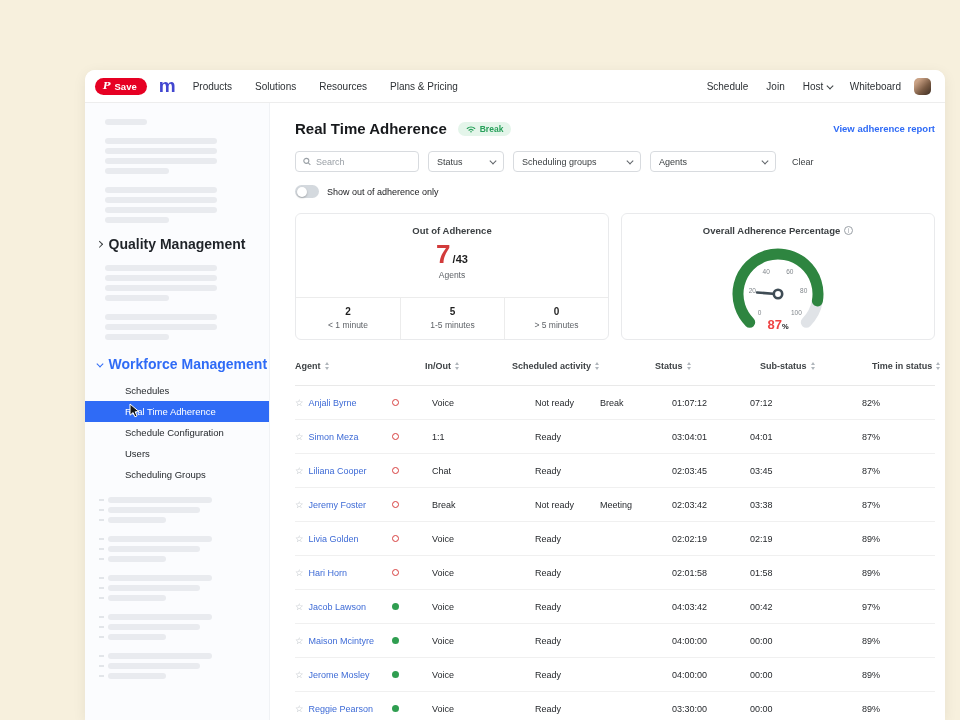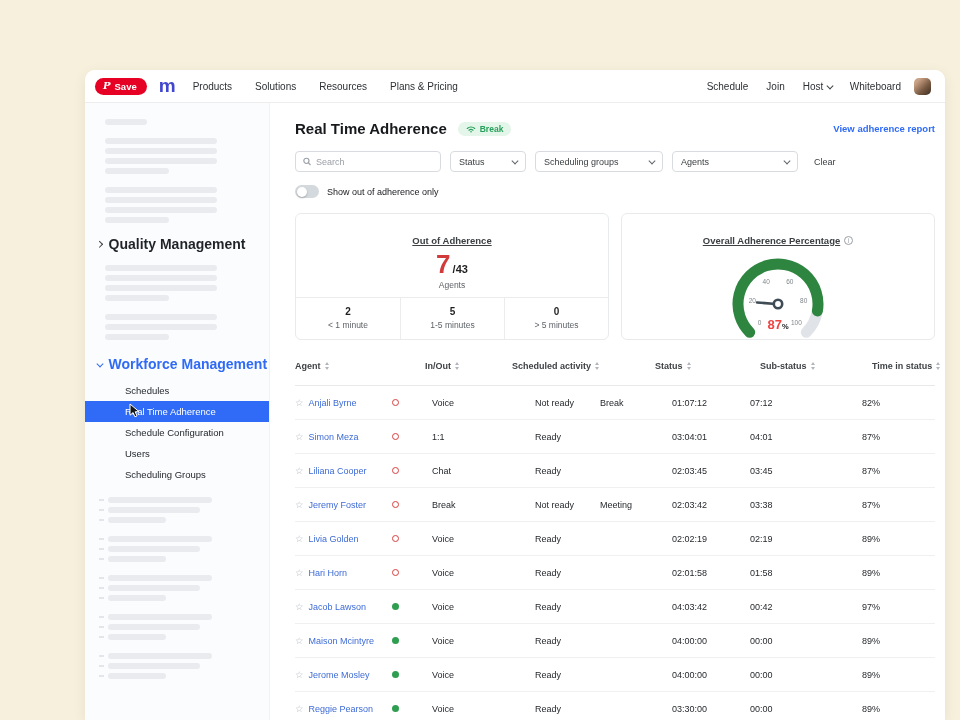--- a/index.html
+++ b/index.html
@@ -46,39 +46,39 @@
   
   .main{position:absolute;top:33px;left:185px;right:0;bottom:0;background:#fff;
     padding:17px 10px 0 25px;overflow:hidden;}
   .page-head{display:flex;align-items:center;}
   .page-title{font-size:15px;font-weight:700;color:#17191c;}
   .live{margin-left:11px;display:inline-flex;align-items:center;gap:4px;background:#e4f5ea;color:#27a05a;
     border-radius:10px;padding:2px 8px;font-size:8.5px;font-weight:700;}
   .report-link{margin-left:auto;font-size:9.5px;color:#2f6bf6;font-weight:600;cursor:pointer;}
 
   .filters{display:flex;align-items:center;gap:9px;margin-top:14px;}
-  .search{width:146px;height:21px;border:1px solid #d8dbdf;border-radius:4px;display:flex;align-items:center;
+  .search{width:124px;height:21px;border:1px solid #d8dbdf;border-radius:4px;display:flex;align-items:center;
     padding:0 7px;gap:5px;background:#fff;}
   .search input{border:none;outline:none;font-size:9px;color:#333;width:100%;background:transparent;font-family:inherit;padding:0;}
   .search input::placeholder{color:#9aa0a6;}
   .dd{height:21px;border:1px solid #d8dbdf;border-radius:4px;display:flex;align-items:center;
     justify-content:space-between;padding:0 8px;font-size:9px;color:#3c4043;cursor:pointer;background:#fff;}
   .dd .cv{border-color:#5f6368;margin-left:8px;}
   .dd-status{width:76px;}.dd-groups{width:128px;}.dd-agents{width:126px;}
   .clear-btn{font-size:9px;color:#3c4043;font-weight:500;margin-left:7px;cursor:pointer;}
 
   .toggle-row{display:flex;align-items:center;gap:8px;margin-top:13px;}
   .toggle{width:24px;height:13px;border-radius:7px;background:#d4d9de;position:relative;cursor:pointer;flex:none;}
   .toggle .knob{position:absolute;left:1.5px;top:1.5px;width:10px;height:10px;border-radius:50%;background:#fff;
     box-shadow:0 1px 2px rgba(0,0,0,.25);}
   .toggle-label{font-size:9px;color:#202124;font-weight:500;}
 
   .cards{display:flex;gap:12px;margin-top:15px;}
   .card{flex:1;height:127px;border:1px solid #e9eaec;border-radius:6px;position:relative;background:#fff;}
-  .card-title{text-align:center;font-size:9.5px;font-weight:600;color:#3c4043;margin-top:21px;text-decoration:underline;}
+  .card-title{text-align:center;font-size:9.5px;font-weight:600;color:#3c4043;margin-top:11px;}
   .info-i{display:inline-block;width:9px;height:9px;border:1px solid #9aa0a6;border-radius:50%;font-size:6.5px;
     line-height:8px;color:#9aa0a6;text-align:center;margin-left:4px;vertical-align:1px;font-weight:400;cursor:pointer;}
   .big-row{display:flex;justify-content:center;align-items:baseline;margin-top:5px;}
   .big-num{font-size:26px;font-weight:700;color:#d23b3b;line-height:1;}
   .big-total{font-size:11px;font-weight:700;color:#1f1f1f;margin-left:2px;}
   .agents-label{text-align:center;font-size:8.5px;color:#5f6368;margin-top:3px;}
   .breakdown{position:absolute;left:0;right:0;bottom:0;border-top:1px solid #ececec;display:grid;
     grid-template-columns:1fr 1fr 1fr;}
   .bd-cell{text-align:center;padding:8px 0 9px;}
   .bd-cell + .bd-cell{border-left:1px solid #ececec;}

